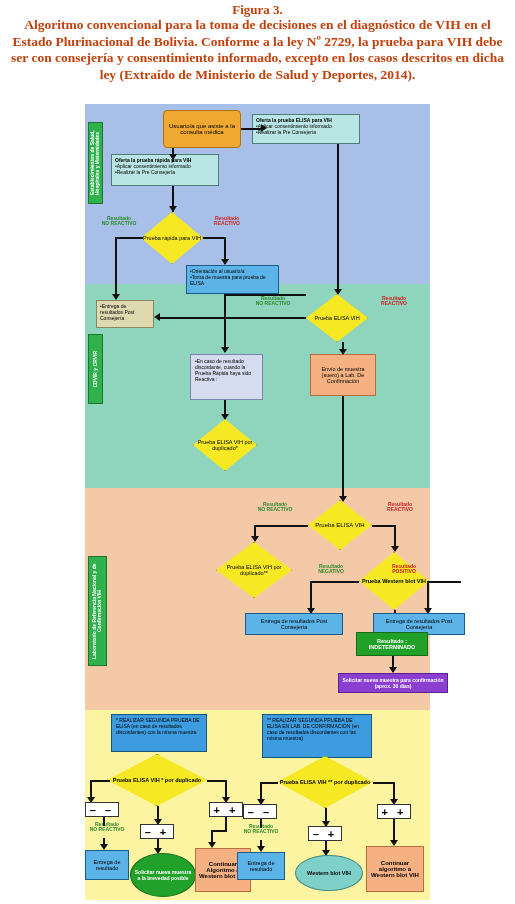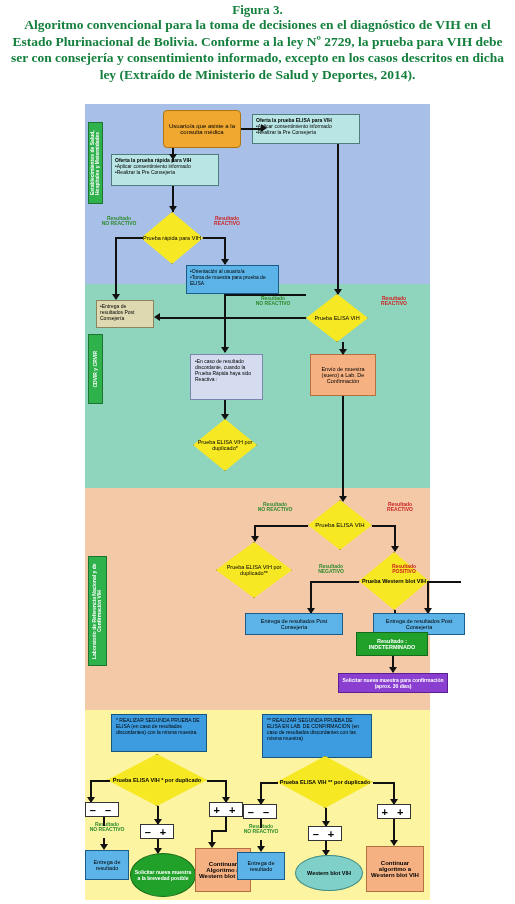--- a/index.html
+++ b/index.html
@@ -4,21 +4,21 @@
 <style>
   html,body{margin:0;padding:0;}
   body{
     width:515px;height:904px;background:#ffffff;
     font-family:"Liberation Sans",sans-serif;
     overflow:hidden;position:relative;
   }
   
   .title-block{
     width:505px;margin:0 auto;padding-top:2px;
-    text-align:center;color:#15803d;font-weight:bold;
+    text-align:center;color:#c2410c;font-weight:bold;
     font-family:"Liberation Serif",serif;
   }
   .fig-label{font-size:13px;line-height:15px;}
   .fig-caption{font-size:13.5px;line-height:16.5px;}
 
   
   #chart{position:absolute;left:85px;top:104px;width:345px;height:796px;}
   .band{position:absolute;left:0;width:345px;}
   .band-blue{background:#a8c0e8;}
   .band-green{background:#8fd4bc;}

